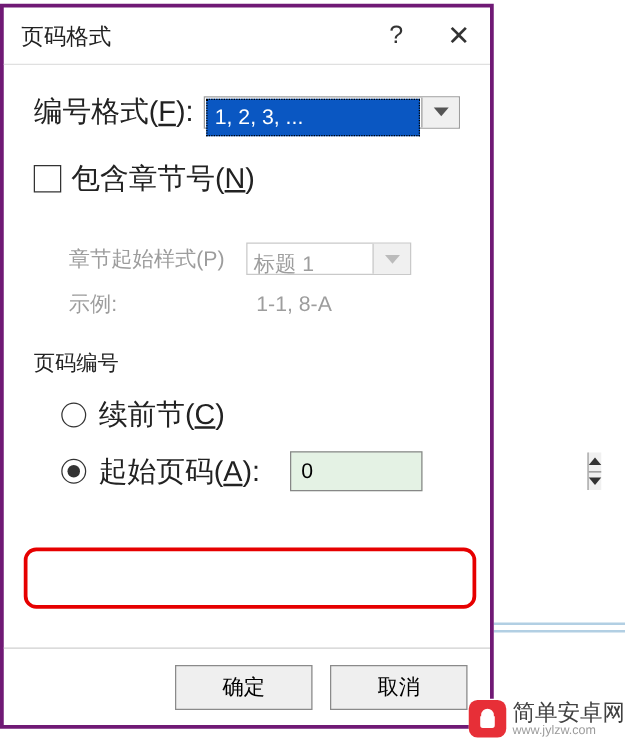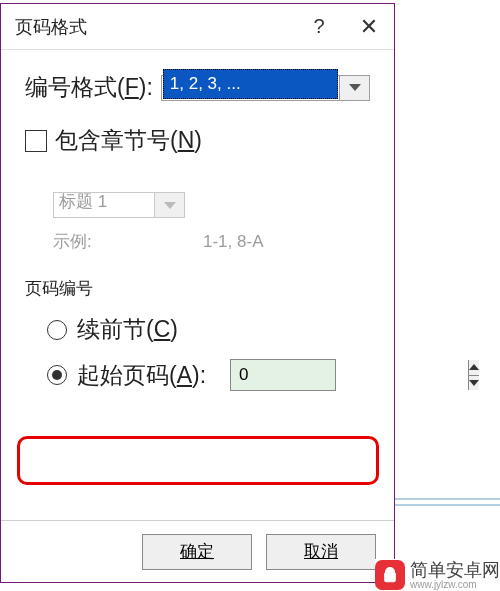--- a/index.html
+++ b/index.html
@@ -1,38 +1,38 @@
 <!DOCTYPE html>
 <html><head>
 <meta charset="utf-8">
 <style>
   * { box-sizing: border-box; font-family: "Microsoft YaHei", "SimSun", sans-serif; }
   body { margin: 0; background: #fff; width: 500px; height: 591px; position: relative; overflow: hidden; }
   .dialog {
     position: absolute; left: 0; top: 3px;
     width: 395px; height: 580px;
-    border: 1px solid #701a75;
+    border: 3px solid #701a75;
     background: #fff;
   }
   .titlebar {
     height: 46px; display: flex; align-items: center;
     border-bottom: 1px solid #e0e0e0;
   }
   .titlebar-title { flex: 1; padding-left: 14px; font-size: 18px; color: #222; }
   .titlebar-btn {
     width: 50px; height: 100%; display: flex; align-items: center; justify-content: center;
     font-size: 20px; color: #333; cursor: pointer;
   }
   .titlebar-close { font-size: 22px; }
   .content { padding: 22px 24px 0 24px; }
   .row { display: flex; align-items: center; margin-bottom: 16px; }
   .label { font-size: 23px; color: #222; }
   .label .ul { text-decoration: underline; }
   .combo {
-    flex: 1; height: 26px; border: 1px solid #9e9e9e; display: flex; align-items: flex-end;
+    flex: 1; height: 26px; border: 1px solid #9e9e9e; display: flex; align-items: flex-start;
     background: #fff; position: relative;
   }
   .combo.selected .combo-text {
     background: #0a57c2; color: #fff;
     border: 1px dotted #000;
   }
   .combo-text {
     flex: 1; height: 30px; margin: 1px; padding: 0 6px; font-size: 17px;
     display: flex; align-items: center;
   }
@@ -77,21 +77,21 @@
   .spin-btn { flex: 1; display: flex; align-items: center; justify-content: center; background: #f0f0f0; }
   .spin-btn + .spin-btn { border-top: 1px solid #878787; }
   .tri-up { width:0;height:0;border-left:5px solid transparent;border-right:5px solid transparent;border-bottom:6px solid #333; }
   .tri-down { width:0;height:0;border-left:5px solid transparent;border-right:5px solid transparent;border-top:6px solid #333; }
   .button-bar {
     position: absolute; bottom: 0; left: 0; right: 0; height: 62px;
     border-top: 1px solid #d0d0d0; display: flex; justify-content: flex-end; align-items: center; padding-right: 18px; gap: 14px;
   }
   .btn {
     width: 110px; height: 36px; border: 1px solid #8a8a8a; background: #efefef;
-    font-size: 17px; display: flex; align-items: center; justify-content: center; text-decoration: underline;
+    font-size: 17px; display: flex; align-items: center; justify-content: center;
   }
   .bg-stripe {
     position: absolute; left: 0; top: 498px; width: 500px; height: 8px;
     border-top: 2px solid #b2cfe3; border-bottom: 2px solid #b2cfe3; background: #fff; z-index: -1;
   }
   .watermark {
     position: absolute; right: 0; bottom: 0; height: 32px; display: flex; align-items: center;
     background: #fff;
   }
   .wm-badge { width: 30px; height: 30px; background: #e72f37; border-radius: 7px; display: flex; align-items: center; justify-content: center; margin-right: 5px; }
@@ -127,20 +127,21 @@
 
     <div class="row" style="margin-top:22px;margin-bottom:36px">
       <div class="checkbox"></div>
       <div class="label">
         <span>包含章节号(</span><span class="ul">N</span><span>)</span>
       </div>
     </div>
 
     <div class="indent">
       <div class="row">
+        <div class="label">章节起始样式(P)</div>
         <div class="combo disabled">
           <div class="combo-text value-static">标题 1</div>
           <div class="combo-btn">
               <div class="chev"></div>
             </div>
         </div>
       </div>
       <div class="row">
         <div class="label">示例:</div>
         <div class="value-static" style="padding-left:8px">1-1, 8-A</div>

